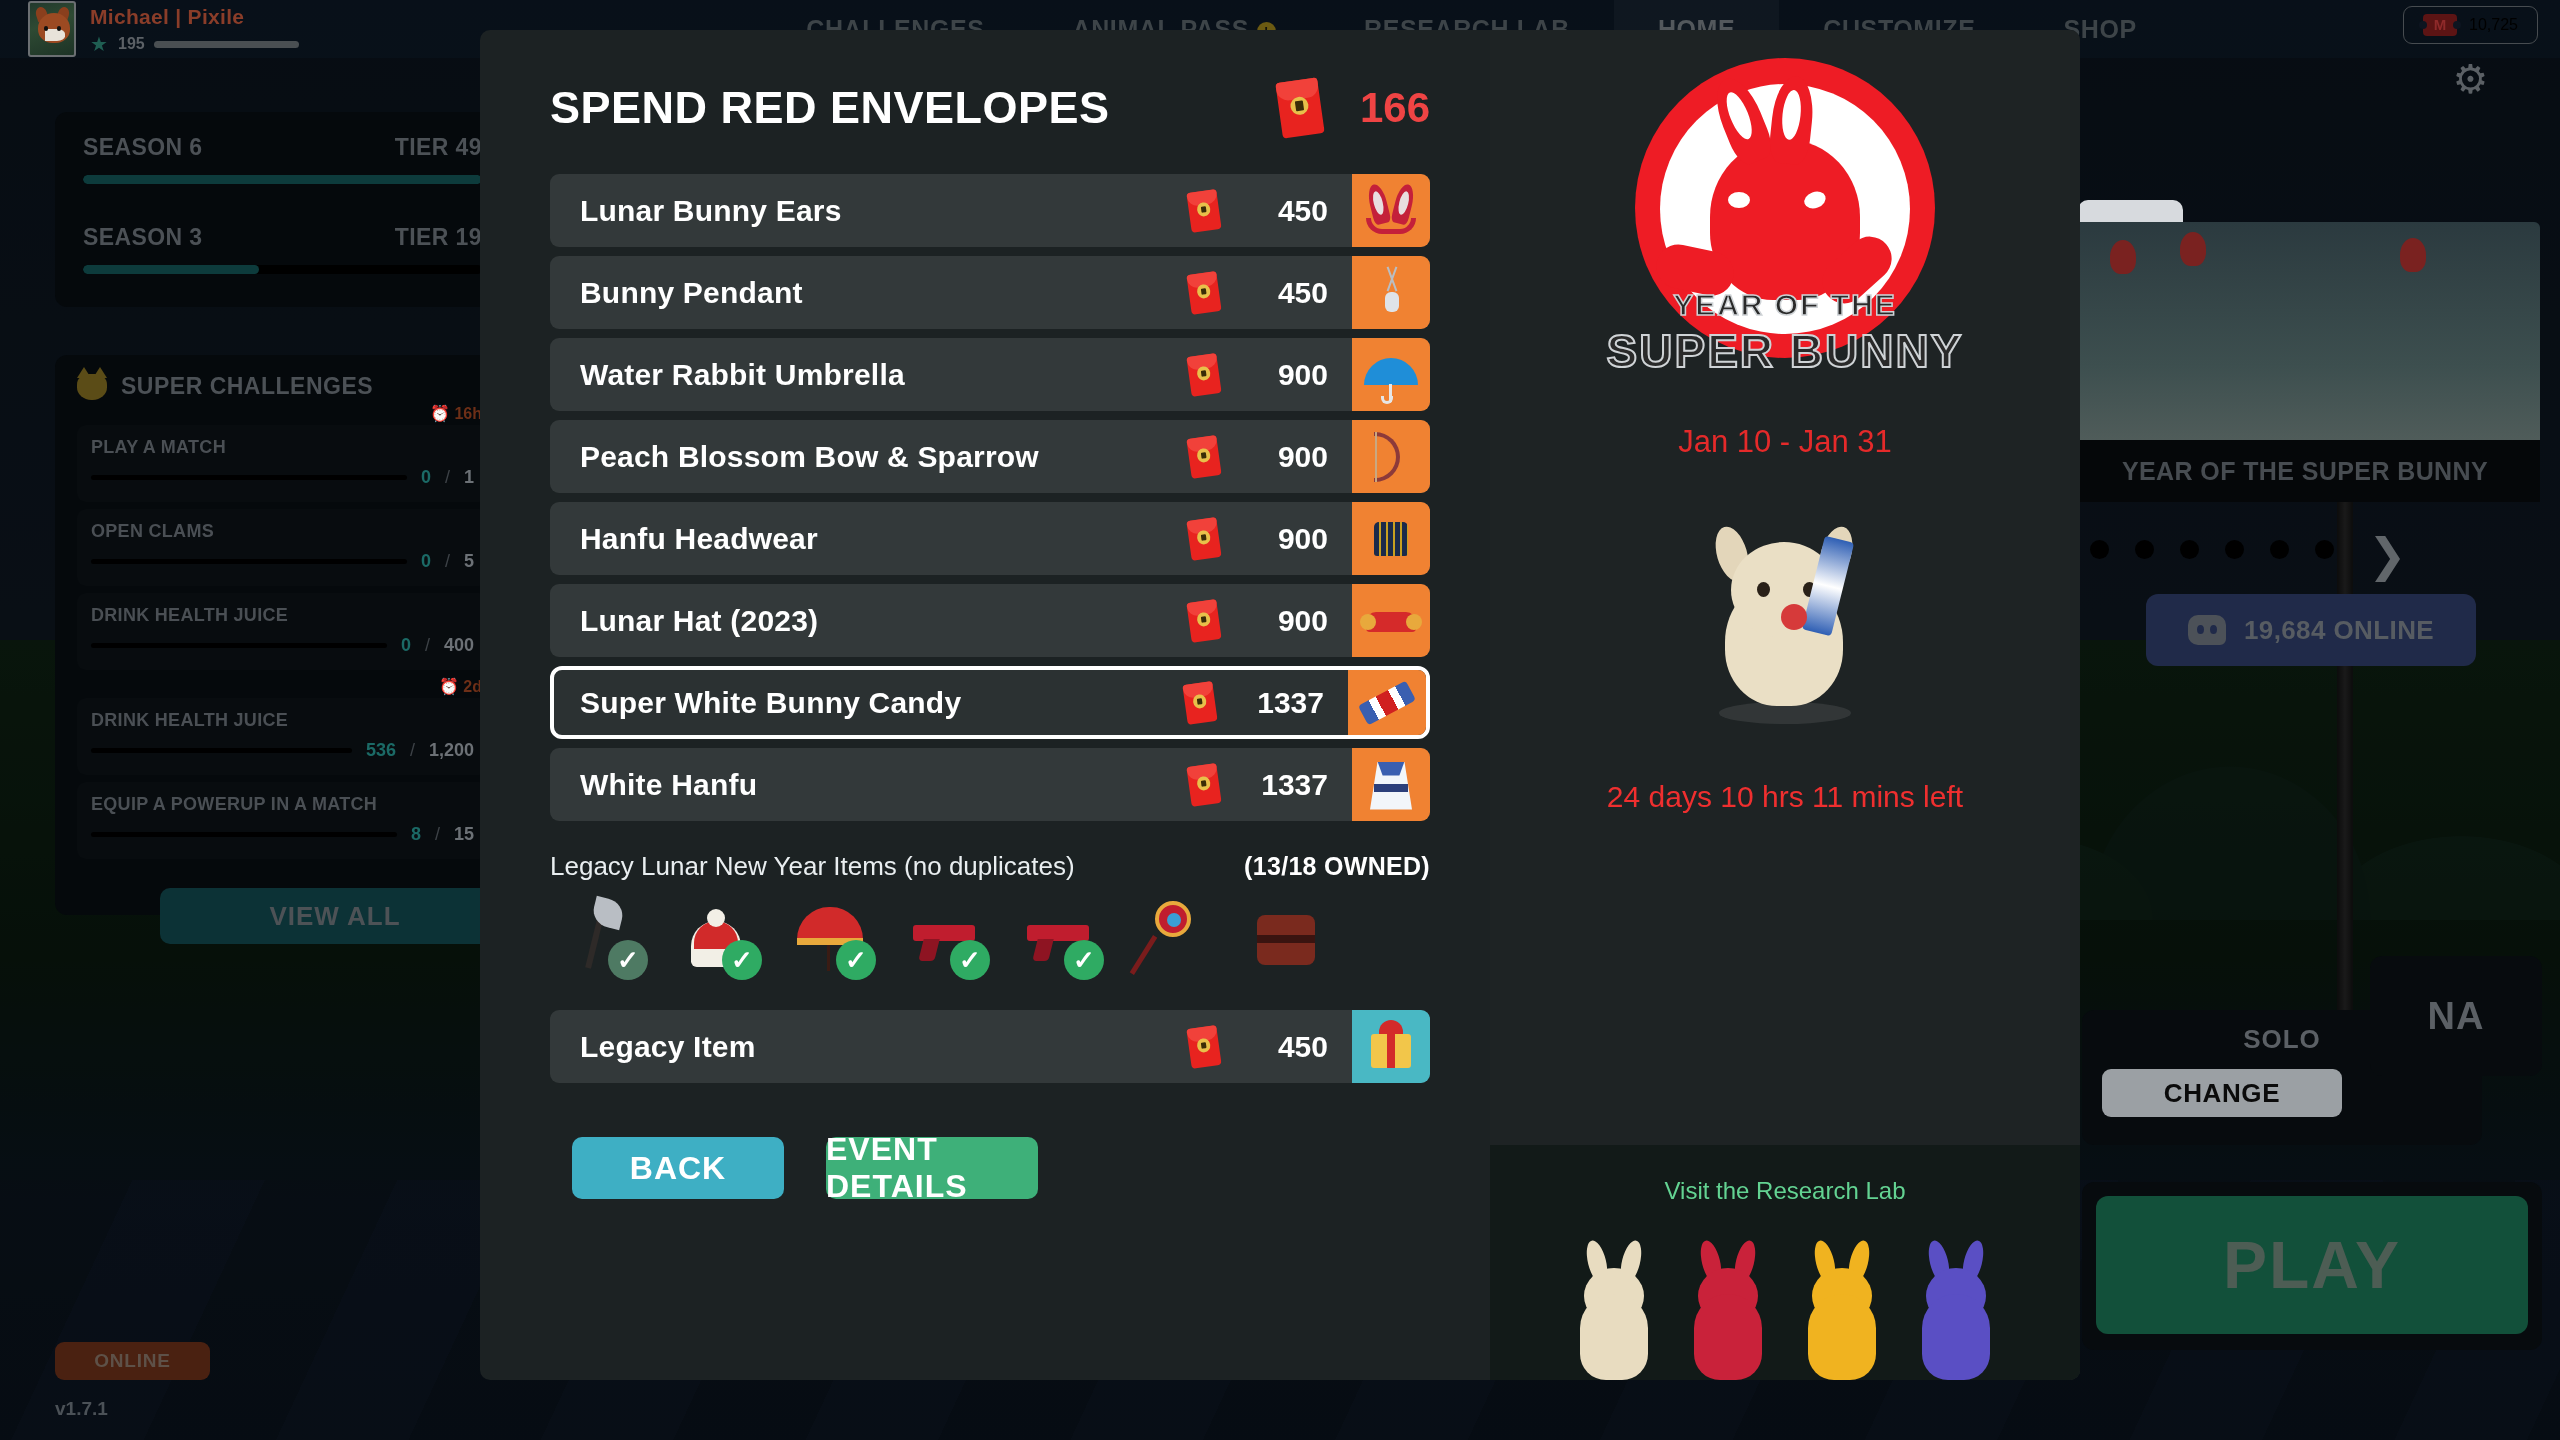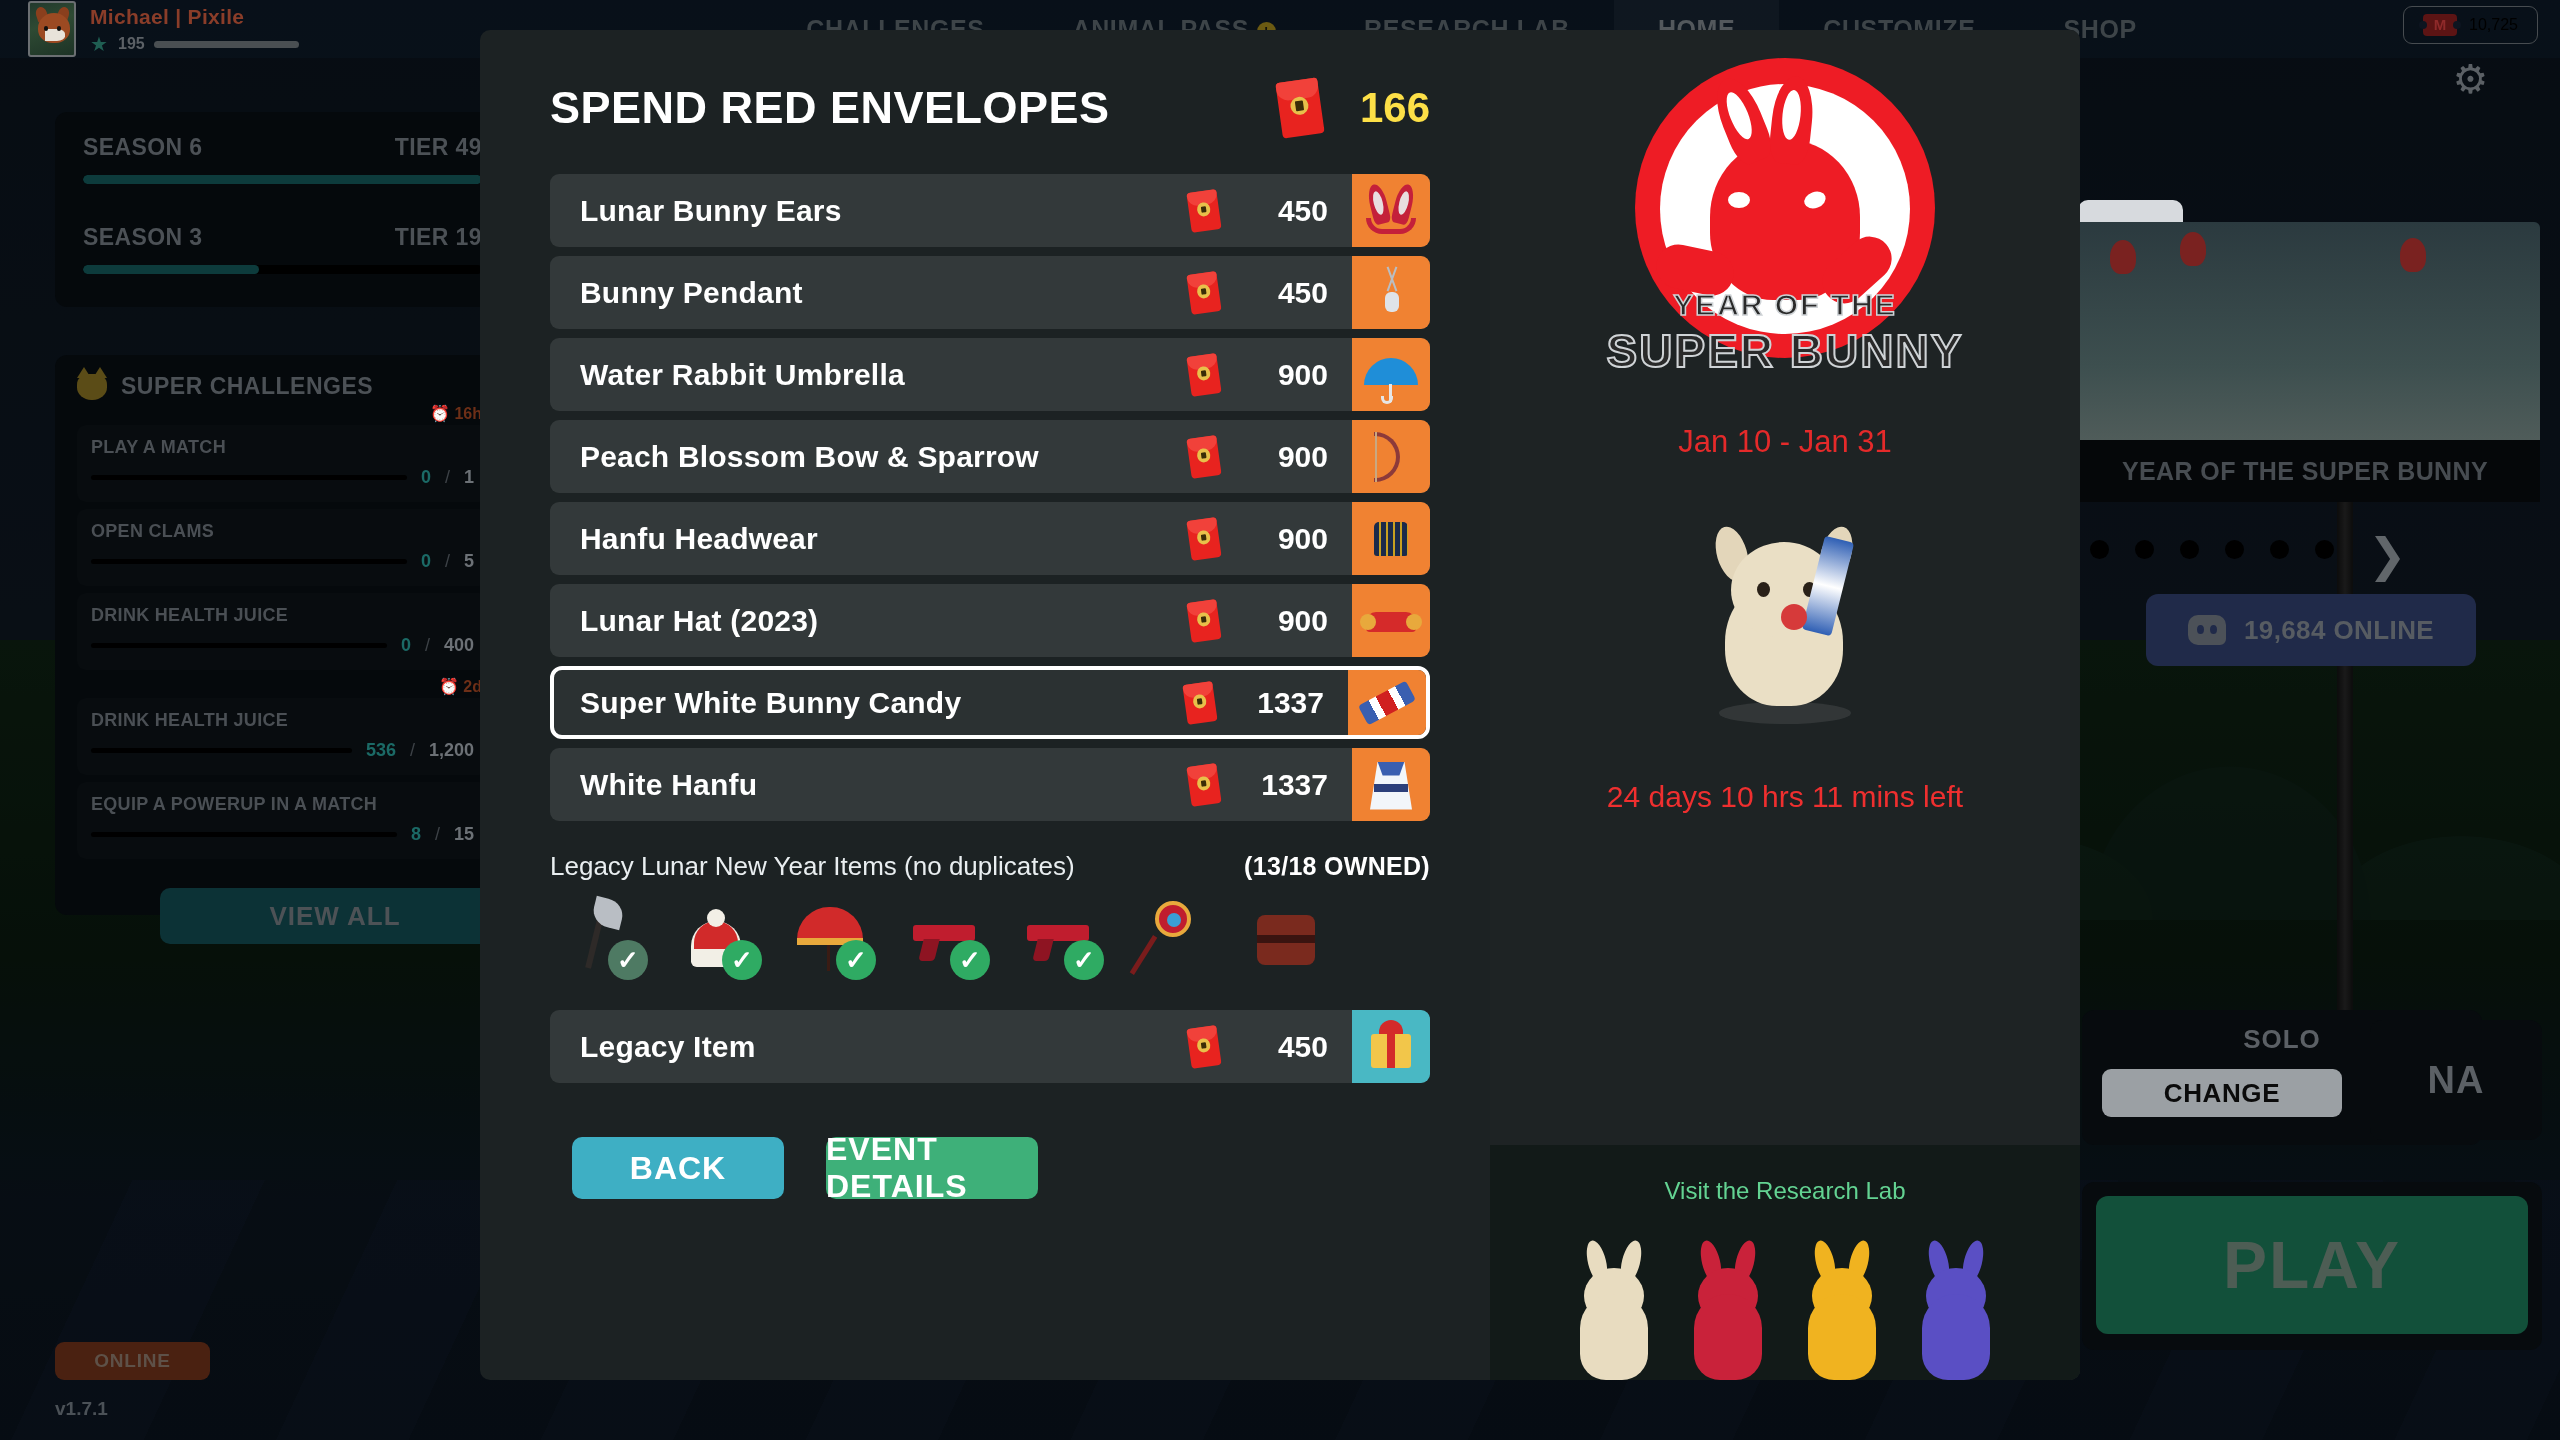--- a/index.html
+++ b/index.html
@@ -179,21 +179,21 @@
     position:absolute; left:2082px; top:1010px; width:400px; height:135px;
     background:#070b0e; border-radius:12px; padding:14px 20px;
   }
   #mode-label{ color:#5b6065; font-size:26px; font-weight:bold; letter-spacing:1px; text-align:center;}
   #change-btn{
     margin-top:14px; width:240px; height:48px; background:#9ba0a4; border-radius:9px;
     color:#0b0b0b; font-size:26px; font-weight:bold; letter-spacing:.6px;
     display:flex;align-items:center;justify-content:center;
   }
   #region-card{
-    position:absolute; left:2370px; top:1020px; width:172px; height:120px;
+    position:absolute; left:2370px; top:956px; width:172px; height:120px;
     background:#070b0e; border-radius:12px; display:flex;align-items:center;justify-content:center;
     color:#5b6065; font-size:38px; font-weight:bold; letter-spacing:1px;
   }
   #play-card{
     position:absolute; left:2082px; top:1182px; width:460px; height:168px;
     background:#070b0e; border-radius:12px; padding:14px;
   }
   #play-btn{
     width:100%; height:138px; background:#12503a; border-radius:12px;
     color:#4d5d54; font-size:66px; font-weight:bold; letter-spacing:2px;
@@ -212,21 +212,21 @@
     position:absolute; left:480px; top:30px; width:1600px; height:1350px;
     background:#1c2223; border-radius:10px; overflow:hidden;
     display:flex;
   }
   #modal-left { width:1010px; padding:50px 60px 0 70px; position:relative;}
   #modal-right { width:590px; background:#1e2324; position:relative;}
 
   #modal-header { display:flex; align-items:center; justify-content:space-between; margin-bottom:38px;}
   #modal-title { font-size:45px; font-weight:bold; color:#ffffff; letter-spacing:.5px;}
   #balance { display:flex; align-items:center; gap:16px; }
-  #balance .amt { font-size:42px; font-weight:bold; color:#fde047;margin-left:23px; }
+  #balance .amt { font-size:42px; font-weight:bold; color:#ef4444;margin-left:23px; }
 
   
   .env { position:relative; flex:none; transform:rotate(-8deg); }
   .env-lg { width:42px; height:56px; }
   .env-sm { width:30px; height:40px; }
   .env .body { position:absolute; inset:0; background:#e8231f; border-radius:4px; }
   .env .flap { position:absolute; left:0; right:0; top:0; height:34%;
       background:#f1413a; border-radius:4px 4px 12px 12px;}
   .env .seal { position:absolute; left:50%; top:46%; transform:translate(-50%,-50%);
       width:44%; height:33%; background:#e8c04a; border-radius:50%;}

